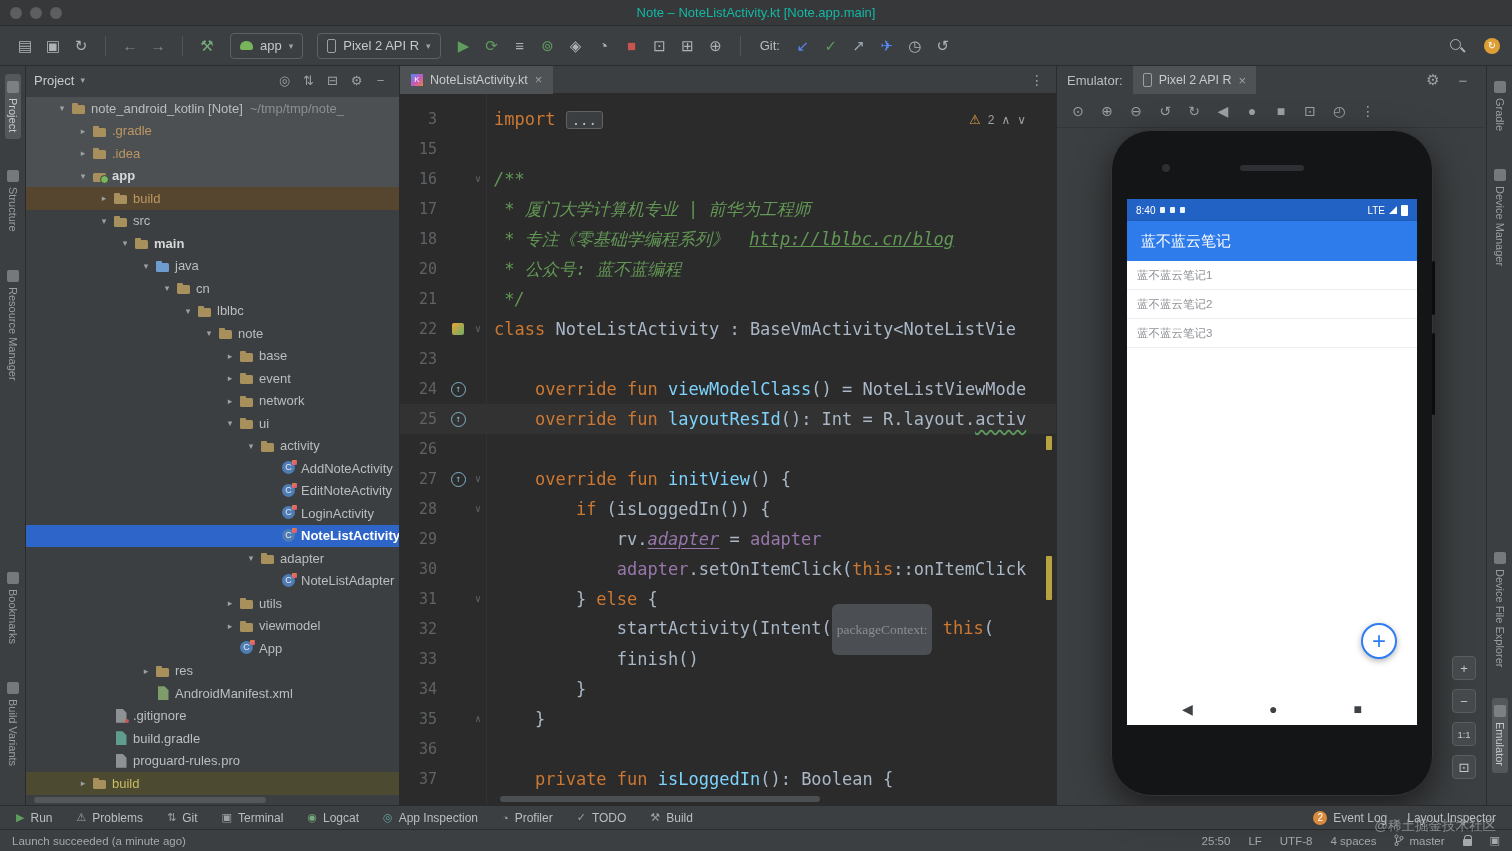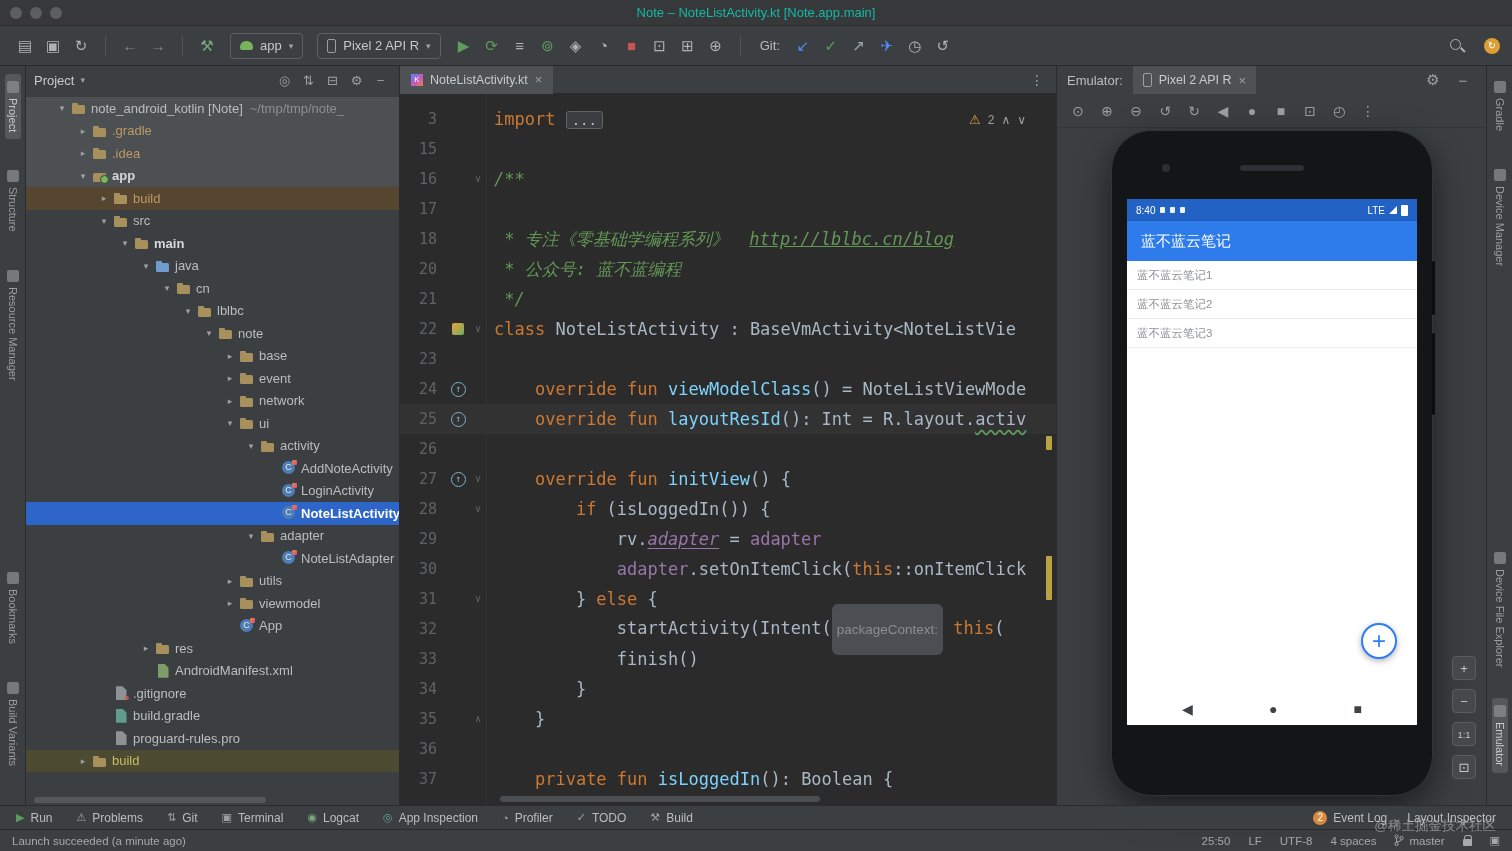--- a/index.html
+++ b/index.html
@@ -112,21 +112,21 @@
   .ctext{padding-left:8px;color:#a9b7c6}
   .tk-kw{color:#cc7832}
   .tk-d{color:#a9b7c6}
   .tk-doc{color:#629755;font-style:italic}
   .tk-doclink{color:#629755;font-style:italic;text-decoration:underline}
   .tk-fn{color:#7dd3fc}
   .tk-prop{color:#9876aa}
   .tk-propu{color:#9876aa;font-style:italic;text-decoration:underline;text-underline-offset:3px}
   .tk-typo{color:#a9b7c6;text-decoration:underline wavy #5e9c5f;text-underline-offset:4px}
   .tk-hint{background:#4b4e52;color:#8a8e92;border-radius:6px;padding:18px 5px;font-size:13.5px;
-    font-family:Liberation Sans, sans-serif}
+    font-family:Liberation Serif, serif}
   .tk-fold{background:#3b3e40;border:1px solid #5f6264;color:#bbbdbf;border-radius:3px;padding:0 5px;font-size:14px}
   .inspect{position:absolute;top:9px;right:24px;display:flex;align-items:center;gap:7px;color:#9da0a2;
     font-size:12px;font-family:"Liberation Sans",sans-serif;background:rgba(43,43,43,.85);padding:2px 6px;border-radius:4px}
   .warn-tri{color:#e2a53e;font-size:13px}
   .emark{position:absolute;width:6px;border-radius:1px;background:#b8a342;right:4px}
   .ehscroll{position:absolute;bottom:3px;left:100px;width:320px;height:6px;background:#4c4f51;border-radius:3px}
 
   
   .emul{width:430px;background:#3c3f41;border-left:1px solid #2a2b2d;display:flex;flex-direction:column;position:relative}
   .ehead{height:28px;display:flex;align-items:center;padding:0 10px;gap:10px;flex:none}
@@ -372,20 +372,25 @@
           <span class="tlabel">activity</span>
         </div>
         <div class="trow" style="padding-left: 238px;">
           <span class="tarrow"></span>
           <span class="ti ti-class"></span>
           <span class="tlabel">AddNoteActivity</span>
         </div>
         <div class="trow" style="padding-left: 238px;">
           <span class="tarrow"></span>
           <span class="ti ti-class"></span>
+          <span class="tlabel">EditNoteActivity</span>
+        </div>
+        <div class="trow" style="padding-left: 238px;">
+          <span class="tarrow"></span>
+          <span class="ti ti-class"></span>
           <span class="tlabel">LoginActivity</span>
         </div>
         <div class="trow selected" style="padding-left: 238px;">
           <span class="tarrow"></span>
           <span class="ti ti-class"></span>
           <span class="tlabel">NoteListActivity</span>
         </div>
         <div class="trow" style="padding-left: 217px;">
           <span class="tarrow">▾</span>
           <span class="ti ti-pkg"></span>
@@ -453,21 +458,21 @@
         <span class="tclose">×</span>
       </div>
       <span class="tab-more">⋮</span>
     </div>
     <div class="codewrap">
       <div class="gutterline"></div>
       <div>
           <div class="cl"><span class="ln">3</span><span class="gi"></span><span class="fold-col"></span><span class="ctext"><span class="tk-kw">import</span><span class="tk-d"> </span><span class="tk-fold">...</span></span></div>
           <div class="cl"><span class="ln">15</span><span class="gi"></span><span class="fold-col"></span><span class="ctext"></span></div>
           <div class="cl"><span class="ln">16</span><span class="gi"></span><span class="fold-col">∨</span><span class="ctext"><span class="tk-doc">/**</span></span></div>
-          <div class="cl"><span class="ln">17</span><span class="gi"></span><span class="fold-col"></span></div>
+          <div class="cl"><span class="ln">17</span><span class="gi"></span><span class="fold-col"></span><span class="ctext"><span class="tk-doc"> * 厦门大学计算机专业 | 前华为工程师</span></span></div>
           <div class="cl"><span class="ln">18</span><span class="gi"></span><span class="fold-col"></span><span class="ctext"><span class="tk-doc"> * 专注《零基础学编程系列》  </span><span class="tk-doclink">http://lblbc.cn/blog</span></span></div>
           <div class="cl"><span class="ln">20</span><span class="gi"></span><span class="fold-col"></span><span class="ctext"><span class="tk-doc"> * 公众号: 蓝不蓝编程</span></span></div>
           <div class="cl"><span class="ln">21</span><span class="gi"></span><span class="fold-col"></span><span class="ctext"><span class="tk-doc"> */</span></span></div>
           <div class="cl"><span class="ln">22</span><span class="gi gi-class"></span><span class="fold-col">∨</span><span class="ctext"><span class="tk-kw">class</span><span class="tk-d"> NoteListActivity : BaseVmActivity&lt;NoteListVie</span></span></div>
           <div class="cl"><span class="ln">23</span><span class="gi"></span><span class="fold-col"></span></div>
           <div class="cl"><span class="ln">24</span><span class="gi gi-override">↑</span><span class="fold-col"></span><span class="ctext"><span class="tk-d">    </span><span class="tk-kw">override</span><span class="tk-d"> </span><span class="tk-kw">fun</span><span class="tk-d"> </span><span class="tk-fn">viewModelClass</span><span class="tk-d">() = NoteListViewMode</span></span></div>
           <div class="cl caret"><span class="ln">25</span><span class="gi gi-override">↑</span><span class="fold-col"></span><span class="ctext"><span class="tk-d">    </span><span class="tk-kw">override</span><span class="tk-d"> </span><span class="tk-kw">fun</span><span class="tk-d"> </span><span class="tk-fn">layoutResId</span><span class="tk-d">(): Int = R.layout.</span><span class="tk-typo">activ</span></span></div>
           <div class="cl"><span class="ln">26</span><span class="gi"></span><span class="fold-col"></span><span class="ctext"></span></div>
           <div class="cl"><span class="ln">27</span><span class="gi gi-override">↑</span><span class="fold-col">∨</span><span class="ctext"><span class="tk-d">    </span><span class="tk-kw">override</span><span class="tk-d"> </span><span class="tk-kw">fun</span><span class="tk-d"> </span><span class="tk-fn">initView</span><span class="tk-d">() {</span></span></div>
           <div class="cl"><span class="ln">28</span><span class="gi"></span><span class="fold-col">∨</span><span class="ctext"><span class="tk-d">        </span><span class="tk-kw">if</span><span class="tk-d"> (isLoggedIn()) {</span></span></div>

